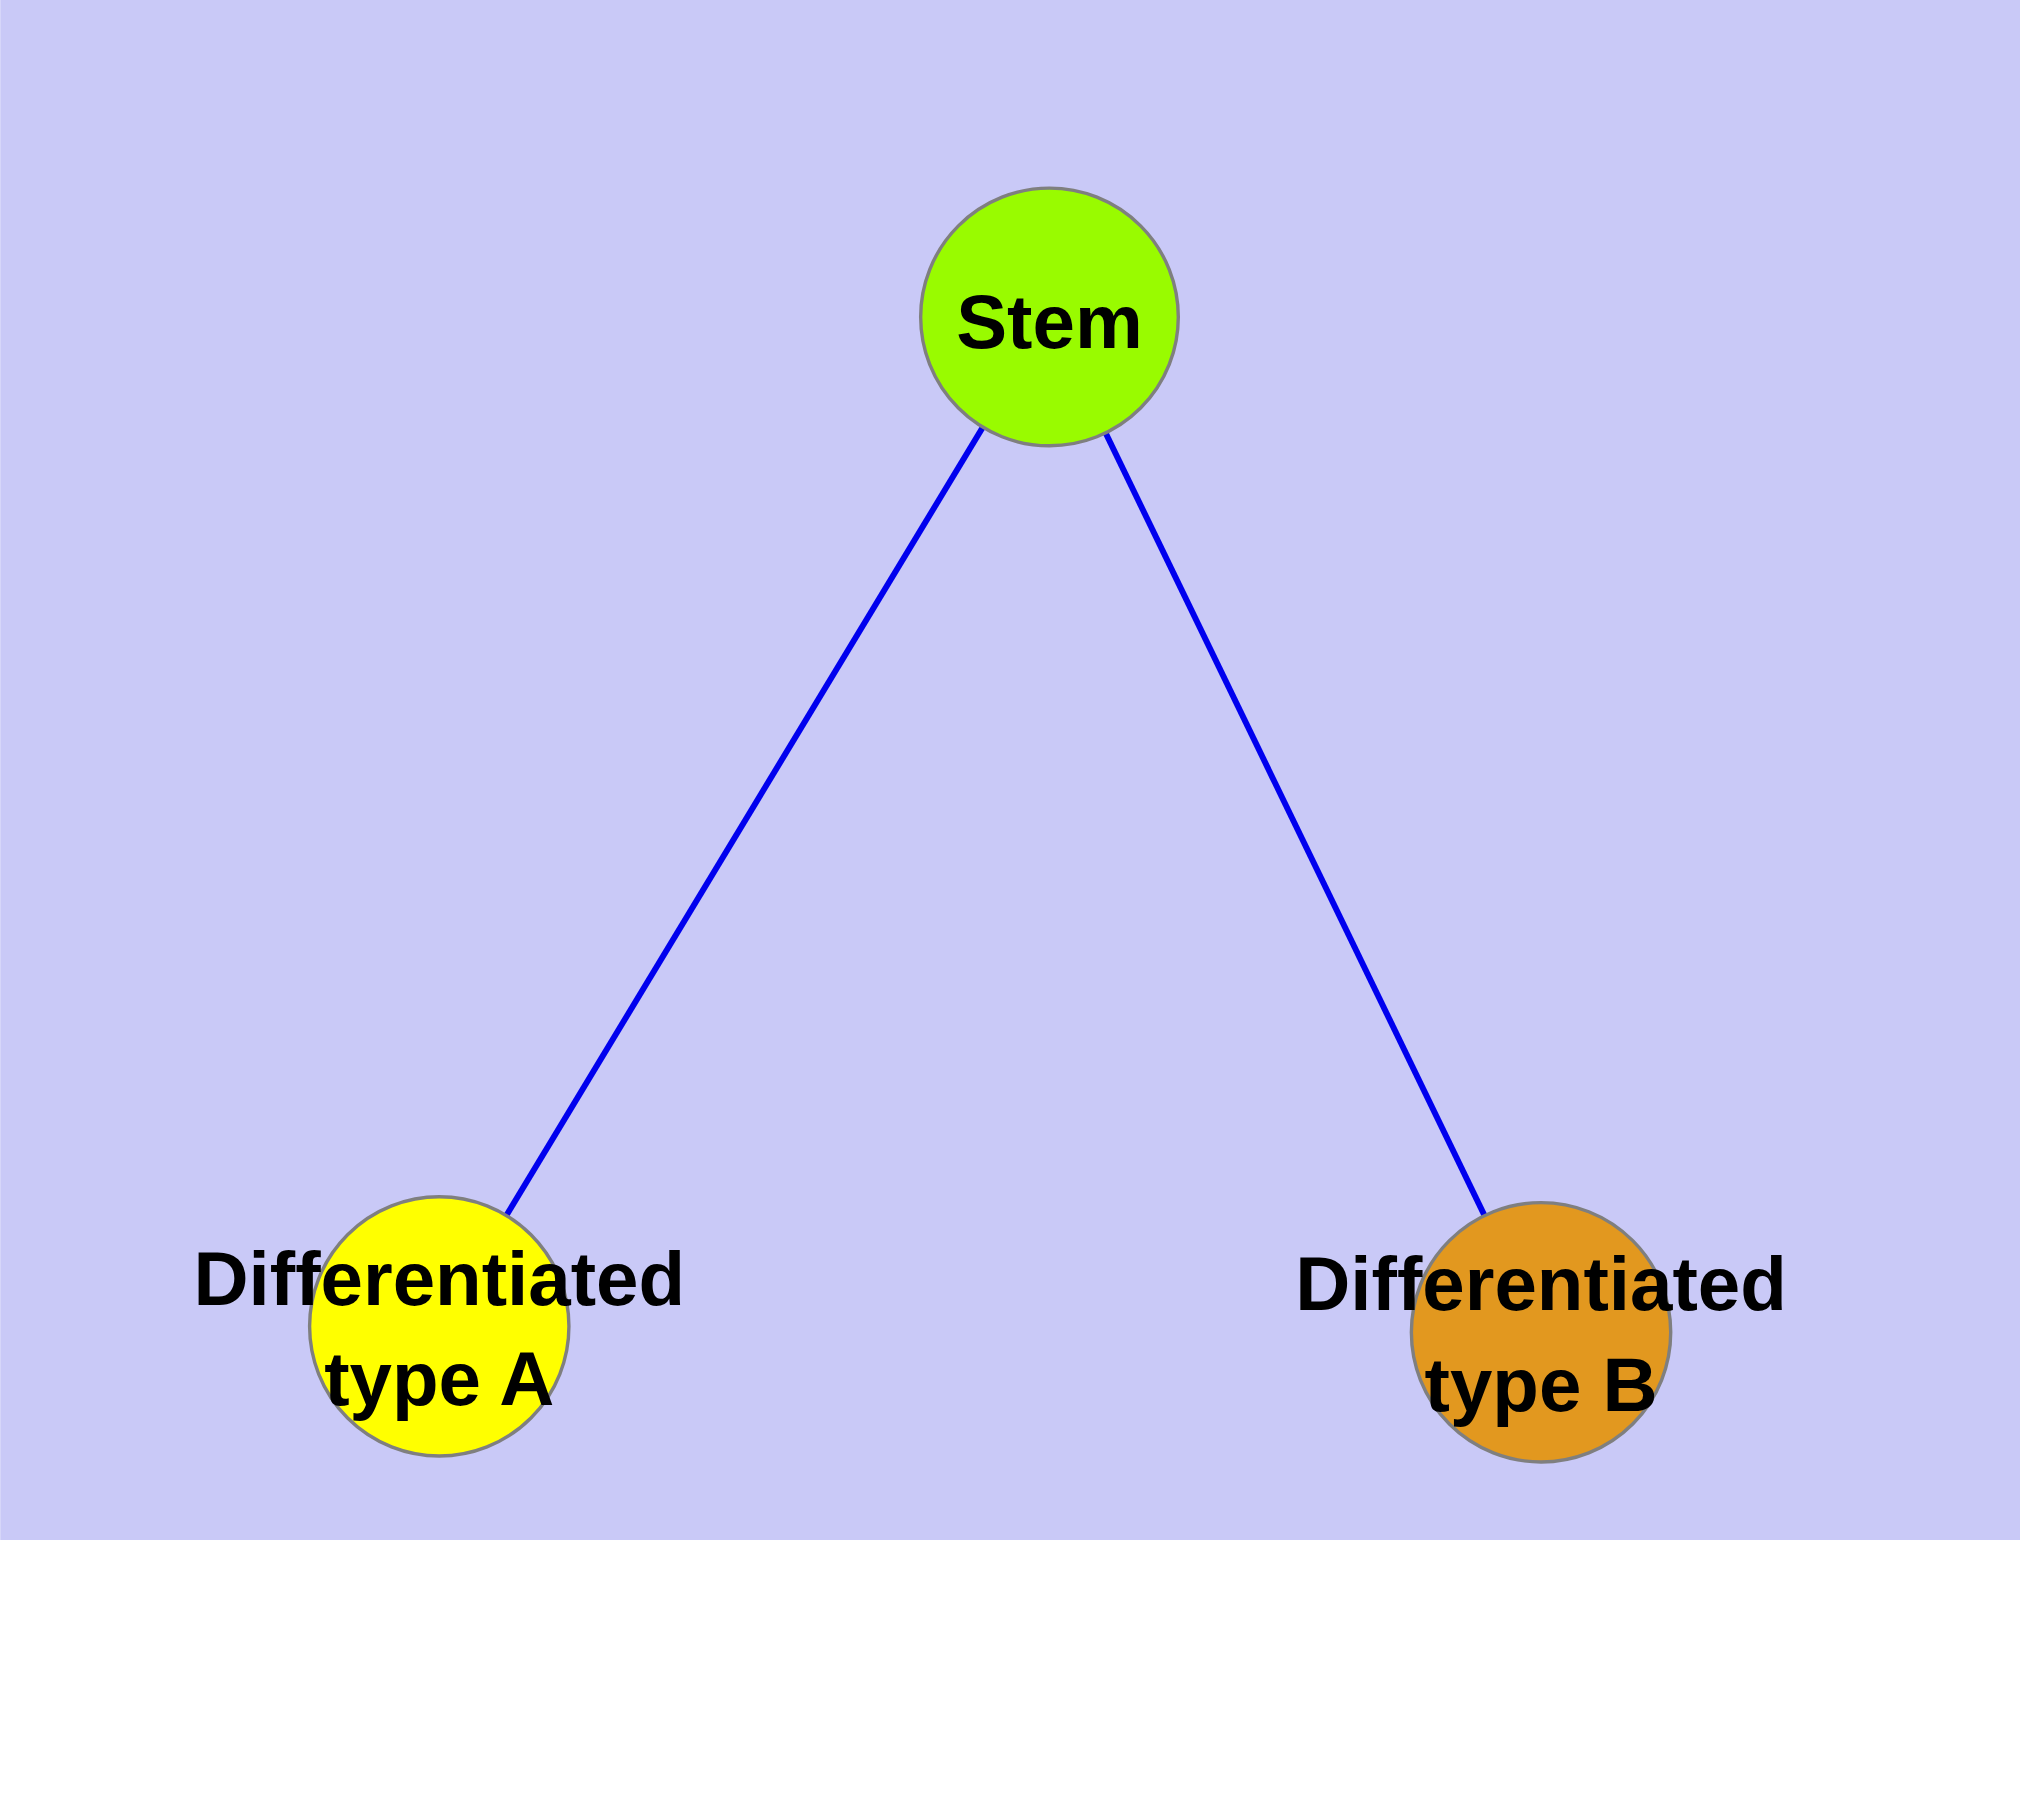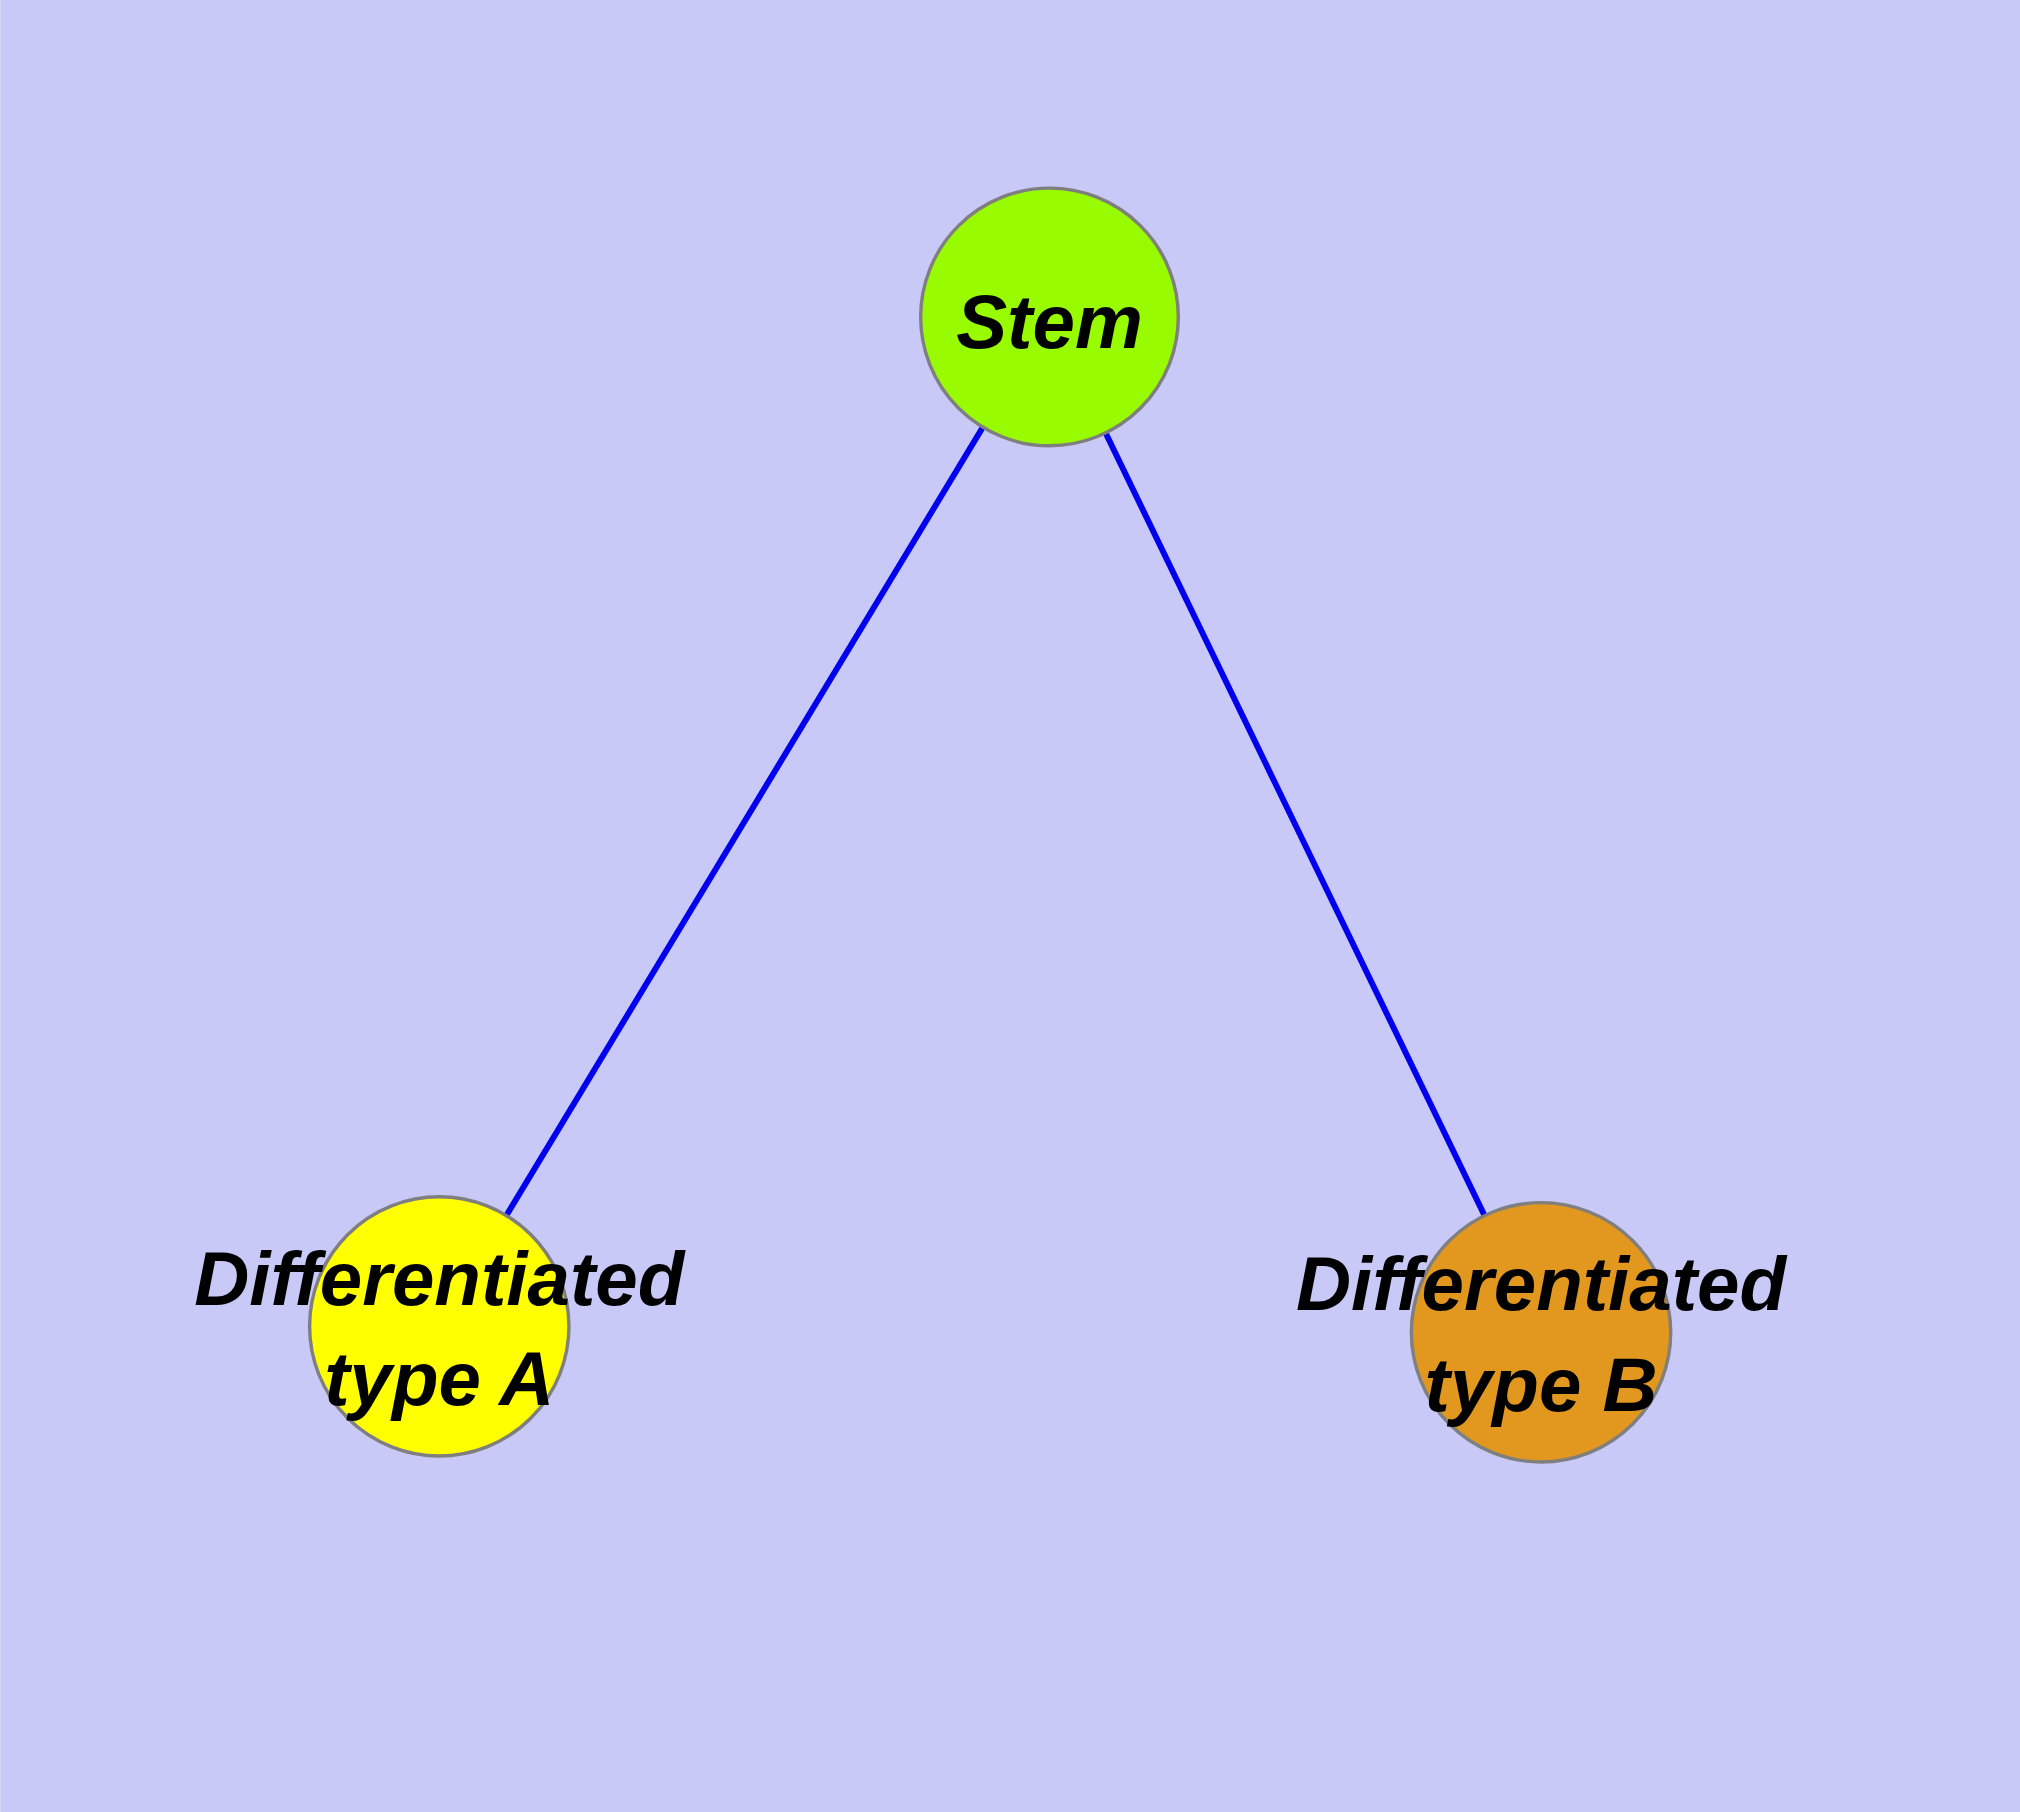--- a/index.html
+++ b/index.html
@@ -2,24 +2,23 @@
 <html style="font-size:13.6px"><head>
 <meta charset="utf-8">
 <style>
   html, body {
     margin: 0;
     padding: 0;
     background: #ffffff;
   }
   .figure {
     width: 2021px;
-    height: 1812px;
+    height: 1540px;
     position: relative;
     overflow: hidden;
-    font-style: italic;
   }
   svg.graph {
     display: block;
     width: 2021px;
     height: 1812px;
   }
   .node-label, .node-label-line {
     font-family: "Liberation Sans", sans-serif;
     font-weight: bold;
     font-size: 90px;

